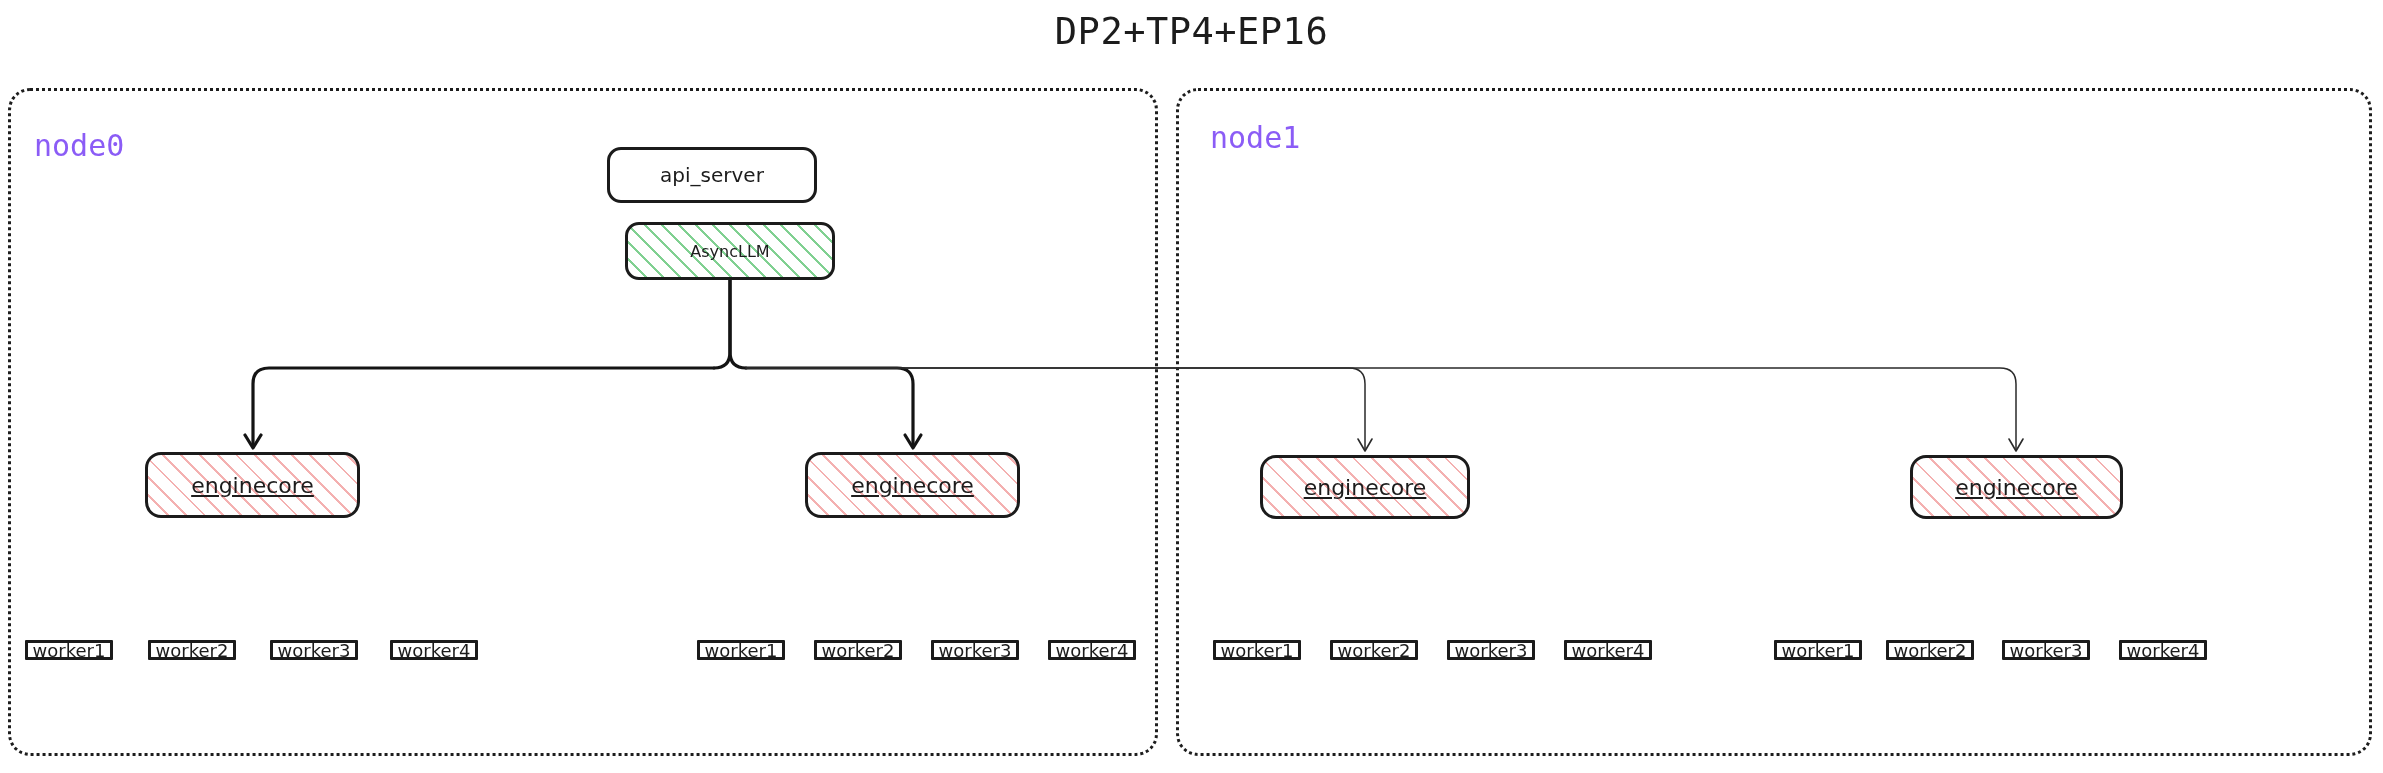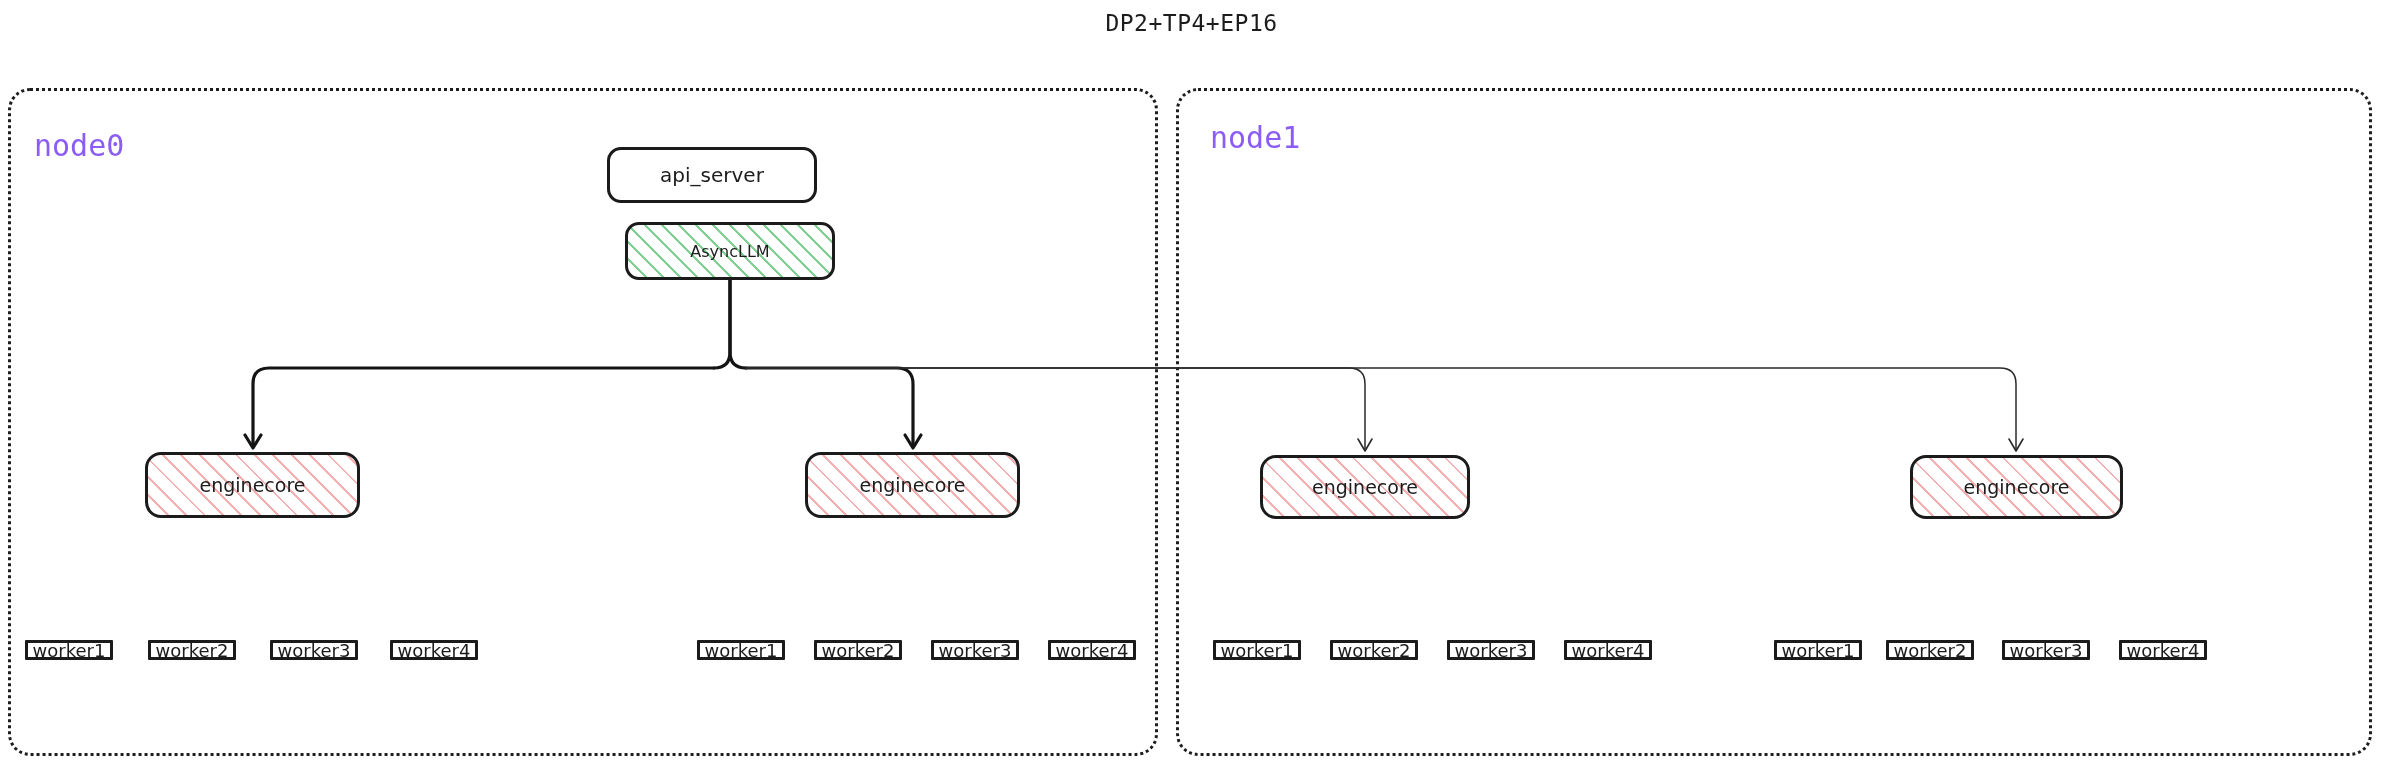--- a/index.html
+++ b/index.html
@@ -22,21 +22,21 @@
   }
 
   
   .diagram-title {
     position: absolute;
     left: 0;
     top: 10px;
     width: 2383px;
     text-align: center;
     font-family: "DejaVu Sans Mono", monospace;
-    font-size: 23px;
+    font-size: 37px;
     color: #1c1c1c;
     letter-spacing: 0.5px;
     white-space: nowrap;
   }
 
   
   .node-box {
     position: absolute;
     border: 3px dotted #1d1d1d;
     border-radius: 22px;
@@ -77,29 +77,30 @@
       45deg,
       rgba(106, 200, 126, 0.85) 0px,
       rgba(106, 200, 126, 0.85) 2px,
       rgba(255,255,255,0) 2px,
       rgba(255,255,255,0) 12px
     );
   }
 
   .box-enginecore {
     border-radius: 16px;
-    font-size: 19px;
+    font-size: 22px;
     background-color: #ffffff;
     background-image: repeating-linear-gradient(
       45deg,
       rgba(240, 150, 150, 0.75) 0px,
       rgba(240, 150, 150, 0.75) 2px,
       rgba(255,255,255,0) 2px,
       rgba(255,255,255,0) 13px
     );
+    text-decoration: underline;
   }
 
   .box-worker {
     border-radius: 1px;
     font-size: 18px;
     height: 20px;
     background: #ffffff;
   }
 
   

